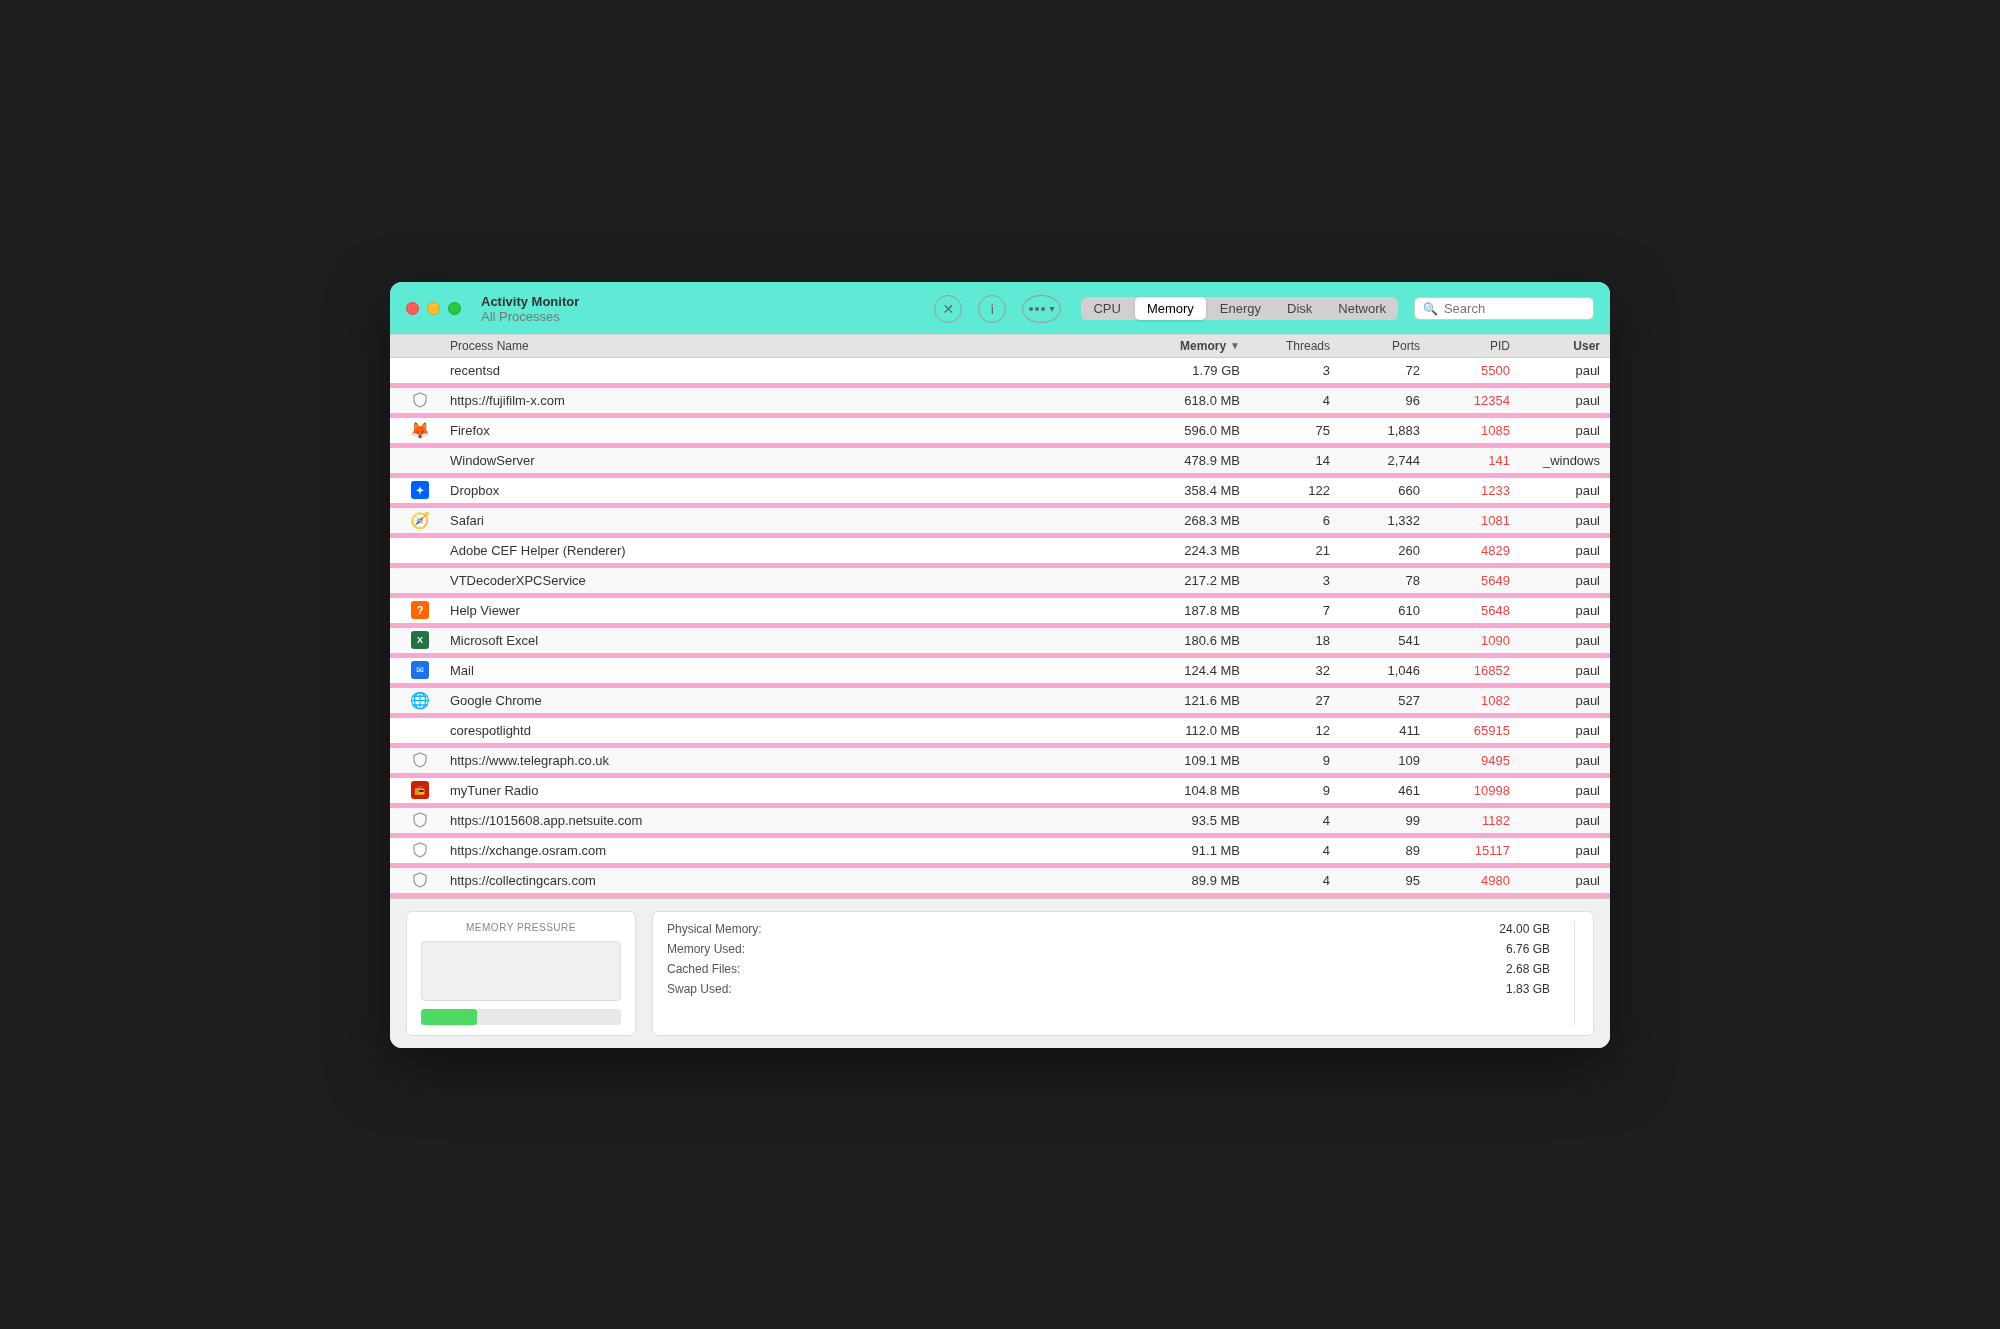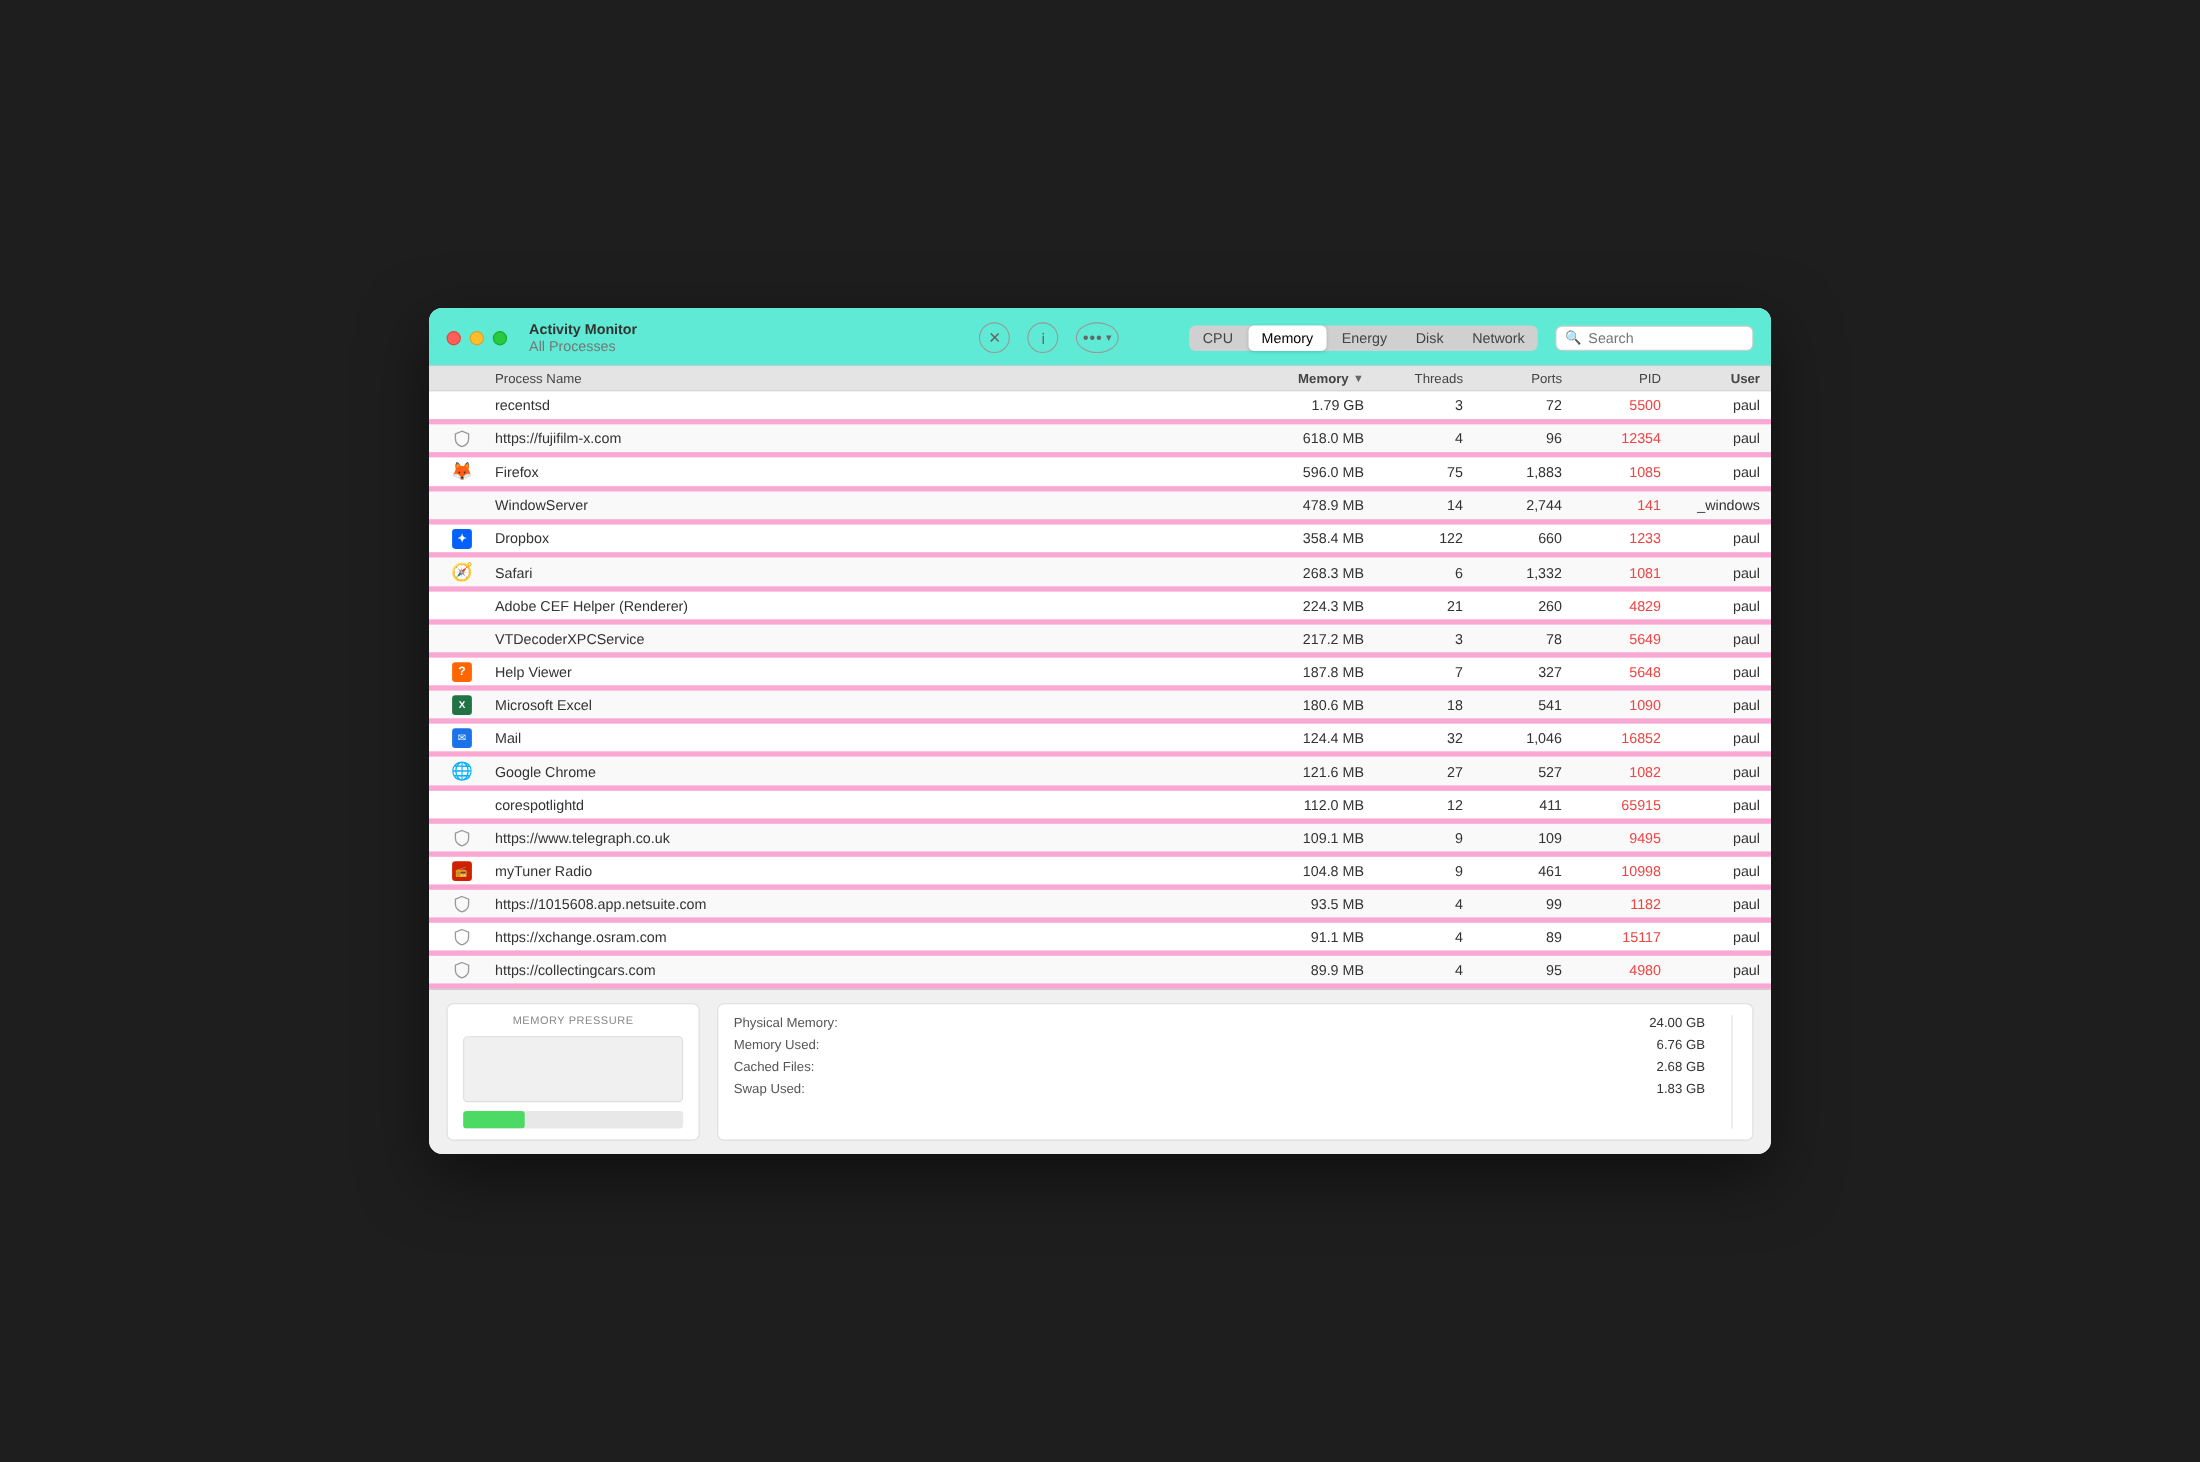--- a/index.html
+++ b/index.html
@@ -84,21 +84,20 @@
       font-size: 10px;
       margin-left: 2px;
     }
     .nav-tabs {
       display: flex;
       gap: 2px;
       background: #d0d0d0;
       border-radius: 6px;
       padding: 0;
       margin-right: 16px;
-      margin-left: 44px;
     }
     .nav-tab {
       padding: 4px 12px;
       border-radius: 5px;
       font-size: 13px;
       cursor: pointer;
       color: #444;
     }
     .nav-tab.active {
       background: #fff;
@@ -374,21 +373,21 @@
     <div class="cell-pid">5649</div>
     <div class="cell-user">paul</div>
   </div>
       <div class="process-row">
     <div class="process-icon-cell">
       <div style="width:18px;height:18px;background:#ff6600;border-radius:3px;display:flex;align-items:center;justify-content:center;color:white;font-size:11px;font-weight:bold;">?</div>
     </div>
     <div class="process-name-cell">Help Viewer</div>
     <div class="cell-memory">187.8 MB</div>
     <div class="cell-threads">7</div>
-    <div class="cell-ports">327</div>
+    <div class="cell-ports">610</div>
     <div class="cell-pid">5648</div>
     <div class="cell-user">paul</div>
   </div>
       <div class="process-row">
     <div class="process-icon-cell">
       <div style="width:18px;height:18px;background:#217346;border-radius:3px;display:flex;align-items:center;justify-content:center;color:white;font-size:9px;font-weight:bold;">X</div>
     </div>
     <div class="process-name-cell">Microsoft Excel</div>
     <div class="cell-memory">180.6 MB</div>
     <div class="cell-threads">18</div>

